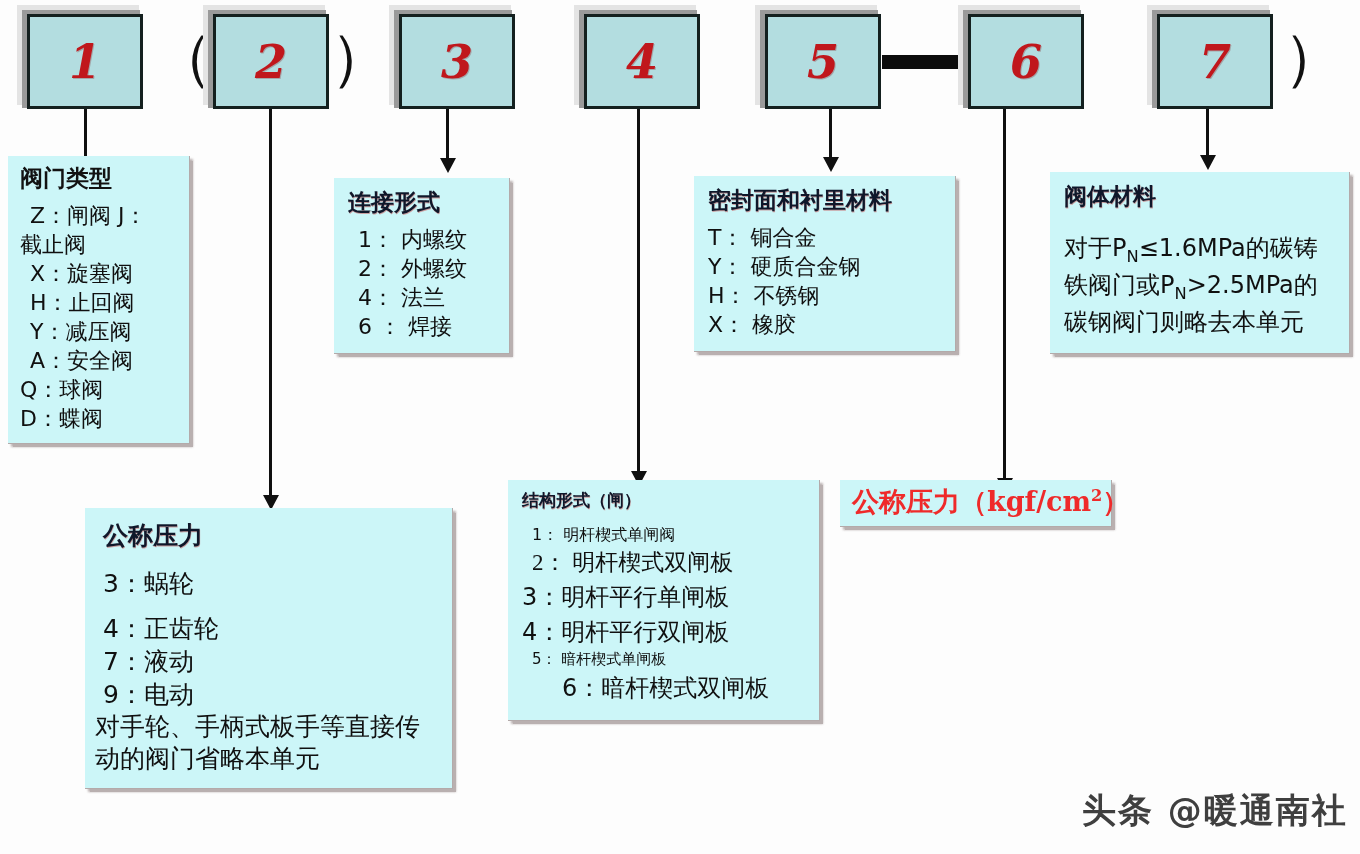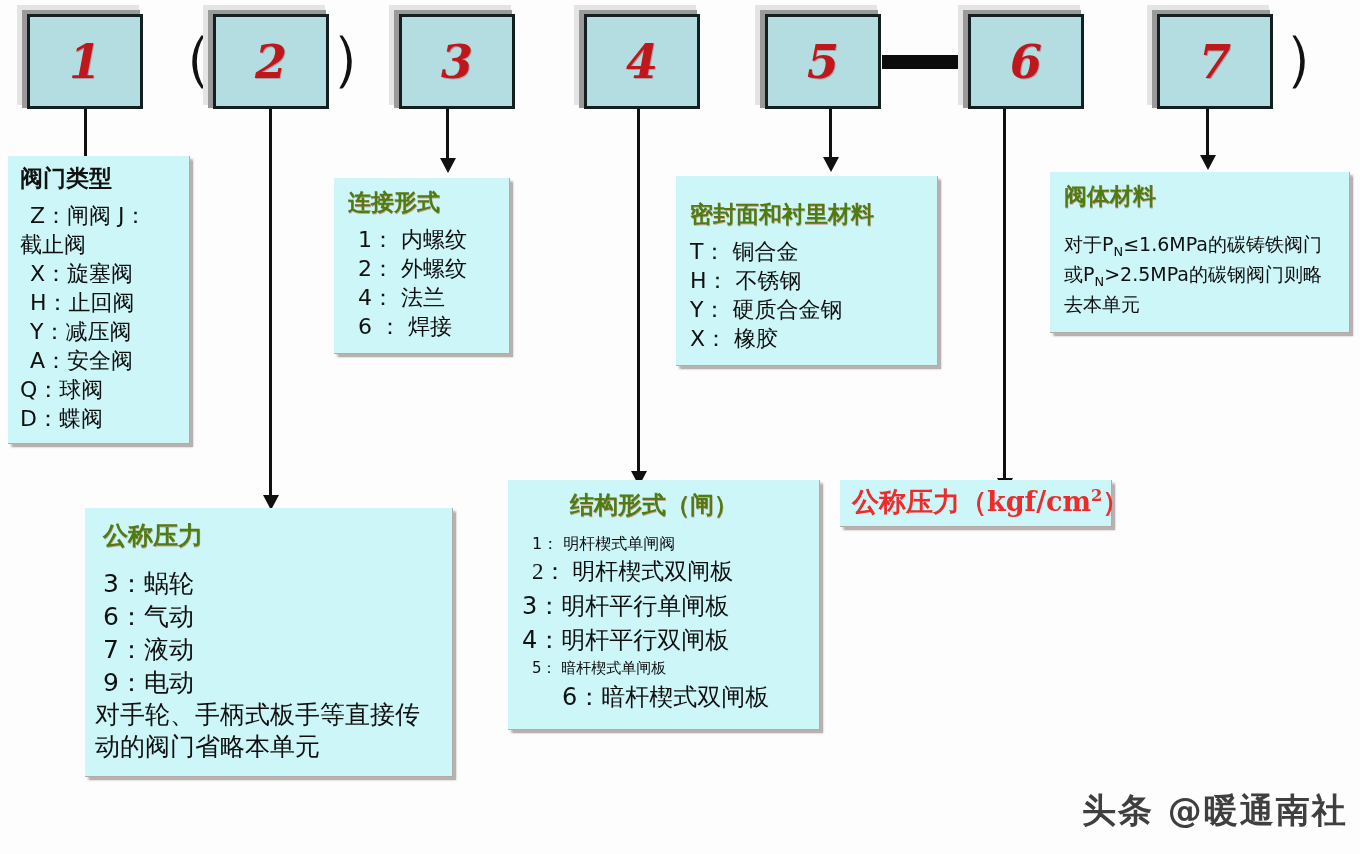--- a/index.html
+++ b/index.html
@@ -74,21 +74,21 @@
   .info-box {
     position: absolute;
     background: #ccf6f8;
     box-sizing: border-box;
     padding: 8px 10px 10px 12px;
     box-shadow: 4px 4px 0 -1px #b9b0b0, 3px 3px 2px rgba(110,90,90,0.45);
     border-right: 1px solid #b3aaaa;
     border-bottom: 1px solid #b3aaaa;
   }
   .info-title {
-    color: #4d7c0f;
+    color: #0f172a;
     font-weight: 700;
     font-size: 23px;
     line-height: 1.25;
     margin-bottom: 8px;
     white-space: nowrap;
     text-shadow: 0.5px 0.5px 0 rgba(200,0,0,0.35);
   }
   .info-title.black {
     color: #121212;
     font-weight: 600;
@@ -234,60 +234,60 @@
     <div class="info-line indent">H：止回阀</div>
     <div class="info-line indent">Y：减压阀</div>
     <div class="info-line indent">A：安全阀</div>
     <div class="info-line">Q：球阀</div>
     <div class="info-line">D：蝶阀</div>
   </div>
 
   <div class="info-box" style="left:85px; top:508px; width:368px; padding:12px 14px 14px 18px;">
     <div class="info-title" style="font-size:25px; margin-bottom:16px;">公称压力</div>
     <div class="info-line big gap">3：蜗轮</div>
-    <div class="info-line big">6：气动</div>
+    <div class="info-line big gap">4：正齿轮</div>
     <div class="info-line big">7：液动</div>
     <div class="info-line big">9：电动</div>
     <div class="info-line big wrap" style="margin-left:-8px; line-height:1.25;">对手轮、手柄式板手等直接传动的阀门省略本单元</div>
   </div>
 
   <div class="info-box" style="left:334px; top:178px; width:176px; padding:10px 10px 12px 14px;">
     <div class="info-title">连接形式</div>
     <div class="info-line indent">1： 内螺纹</div>
     <div class="info-line indent">2： 外螺纹</div>
     <div class="info-line indent">4： 法兰</div>
     <div class="info-line indent"> 6 ： 焊接</div>
   </div>
 
   <div class="info-box" style="left:508px; top:480px; width:312px; padding:10px 12px 14px 14px;">
-    <div class="info-title" style="font-size:24px; margin-bottom:12px;margin-left:48px;">结构形式（闸）</div>
+    <div class="info-title" style="font-size:17px; margin-bottom:12px;">结构形式（闸）</div>
     <div class="info-line indent" style="font-size:16px; line-height:1.45;">1： 明杆楔式单闸阀</div>
     <div class="info-line indent" style="font-size:23px; line-height:1.45;font-family:Liberation Serif, serif;">2： 明杆楔式双闸板</div>
     <div class="info-line" style="font-size:24px; line-height:1.45;">3：明杆平行单闸板</div>
     <div class="info-line" style="font-size:24px; line-height:1.45;">4：明杆平行双闸板</div>
     <div class="info-line indent" style="font-size:15px; line-height:1.45;">5： 暗杆楔式单闸板</div>
     <div class="info-line" style="font-size:24px; line-height:1.45;margin-left:40px;">6：暗杆楔式双闸板</div>
   </div>
 
-  <div class="info-box" style="left:676px; top:176px; width:262px; padding:24px 10px 12px 14px;">
+  <div class="info-box" style="left:694px; top:176px; width:262px; padding:10px 10px 12px 14px;">
     <div class="info-title">密封面和衬里材料</div>
     <div class="info-line">T： 铜合金</div>
+    <div class="info-line">Y： 硬质合金钢</div>
     <div class="info-line">H： 不锈钢</div>
-    <div class="info-line">Y： 硬质合金钢</div>
     <div class="info-line">X： 橡胶</div>
   </div>
 
   <div class="info-box single" style="left:840px; top:480px; width:272px;padding-left:12px;">
     <div class="pressure-text">
       <span>公称压力（kgf/cm</span><sup>2</sup><span>）</span>
     </div>
   </div>
 
   <div class="info-box" style="left:1050px; top:172px; width:300px; padding:10px 12px 14px 14px;">
     <div class="info-title" style="margin-bottom:20px;">阀体材料</div>
-    <div class="info-line wrap" style="font-size:19px; line-height:1.42;">
+    <div class="info-line wrap" style="font-size:24px; line-height:1.42;">
       <span>对于P</span><sub>N</sub><span>≤1.6MPa的碳铸铁阀门或P</span><sub>N</sub><span>&gt;2.5MPa的碳钢阀门则略去本单元</span>
     </div>
   </div>
 
   <div class="watermark" style="left:1082px; top:788px;">头条 @暖通南社</div>
 
 </div>
 
 </body></html>

